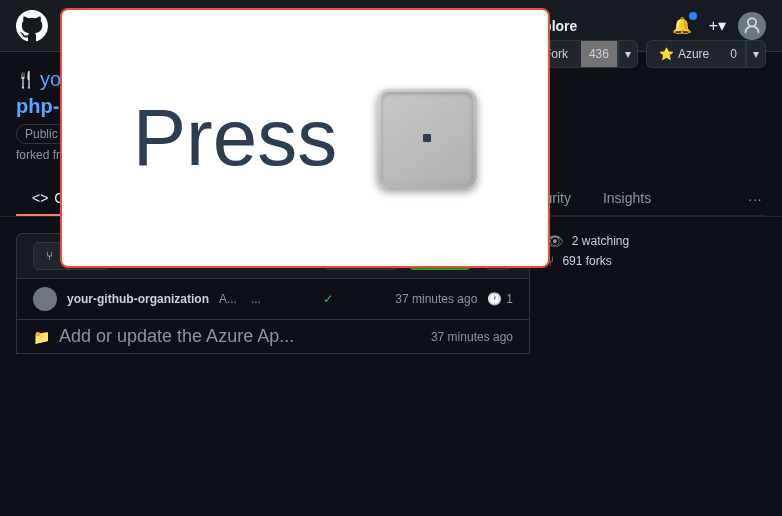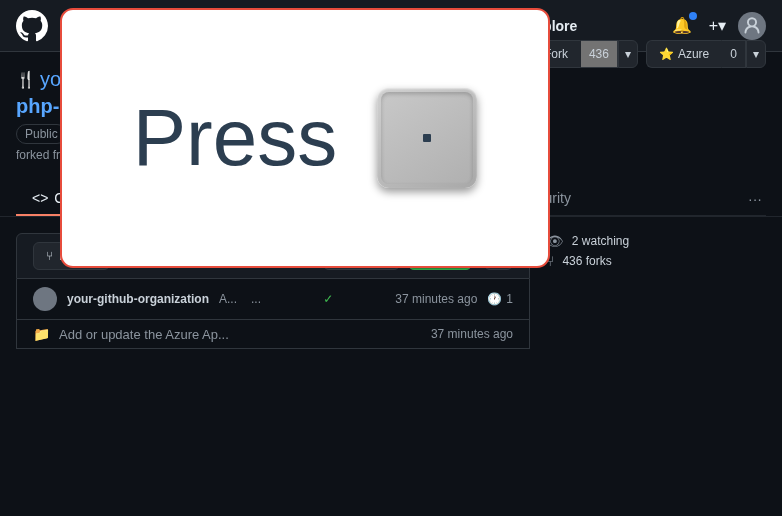--- a/index.html
+++ b/index.html
@@ -328,33 +328,33 @@
       display: flex;
       align-items: center;
       gap: 10px;
       border: 1px solid #30363d;
       border-top: none;
       padding: 6px 16px;
       background: #0d1117;
     }
     .file-icon { color: #58a6ff; font-size: 14px; width: 16px; }
     .file-name { color: #58a6ff; text-decoration: none; font-size: 14px; flex: 0 0 120px; }
-    .file-msg { color: #8b949e; font-size: 13px; flex: 1; }
+    .file-msg { color: #8b949e; font-size: 18px; flex: 1; }
     .file-time { color: #8b949e; font-size: 12px; }
 
     
     .press-overlay {
       position: absolute;
       top: 8px;
       left: 60px;
       width: 490px;
       height: 260px;
       background: white;
       border: 2px solid #e74c3c;
-      border-radius: 13px;
+      border-radius: 8px;
       display: flex;
       align-items: center;
       justify-content: center;
       gap: 40px;
       z-index: 100;
     }
     .press-text {
       font-size: 80px;
       font-weight: 300;
       color: #2c3e50;
@@ -491,20 +491,23 @@
     </div>
     <div class="repo-tab">
       <span>▶</span>
       <span>Actions</span>
     </div>
     <div class="repo-tab">
       <span>Projects</span>
     </div>
     <div class="repo-tab">
       <span>Security</span>
+    </div>
+    <div class="repo-tab">
+      <span>Insights</span>
     </div>
     <div class="tab-more">
       <span>···</span>
     </div>
   </div>
 </div>
 
 <div class="content-area">
   <div class="main-content">
 
@@ -548,21 +551,21 @@
 
   </div>
 
   <div class="sidebar">
     <div class="watching-item">
       <span class="icon-sm">👁</span>
       <span>2 watching</span>
     </div>
     <div class="forks-item">
       <span class="icon-sm">⑂</span>
-      <span>436 forks</span>
+      <span>691 forks</span>
     </div>
   </div>
 </div>
 
 <div class="press-overlay">
   <span class="press-text">Press</span>
   <div class="keyboard-key">
     <div class="dot"></div>
   </div>
 </div>

